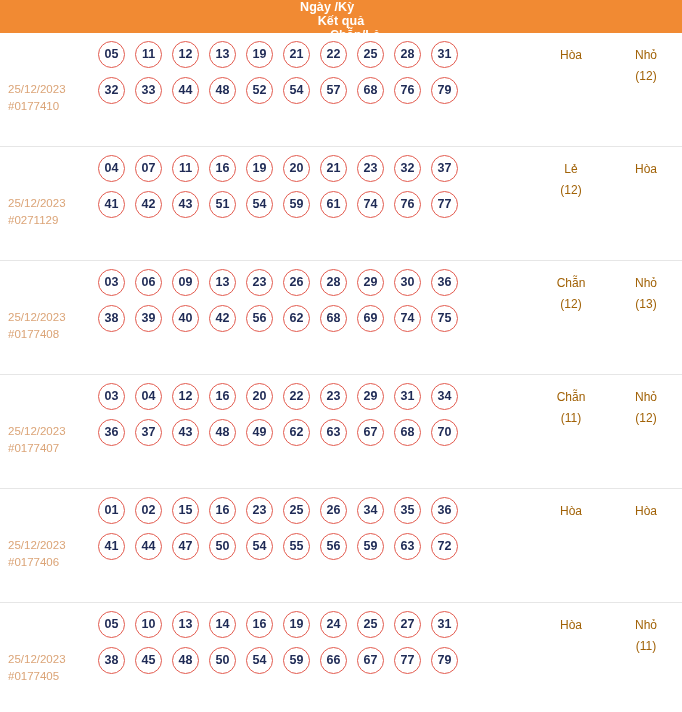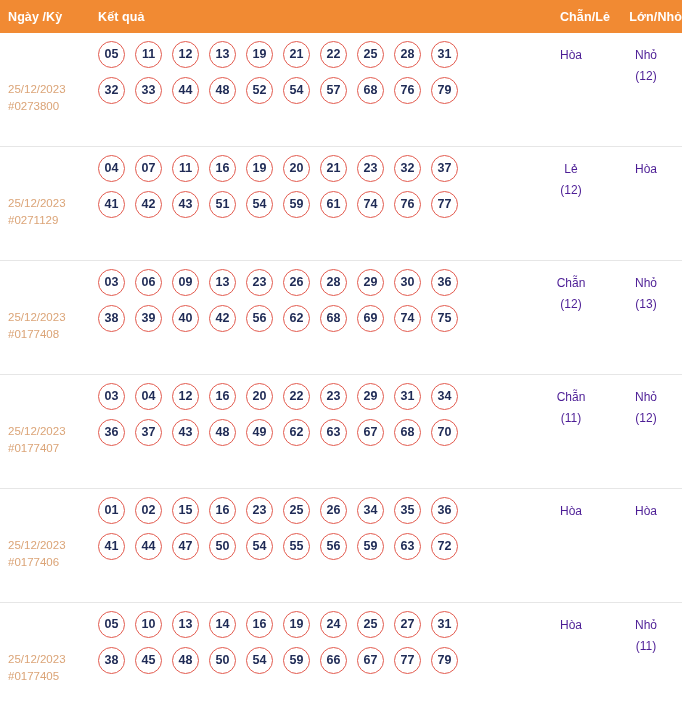--- a/index.html
+++ b/index.html
@@ -20,20 +20,21 @@
   
   .table-header {
     display: flex;
     align-items: center;
     height: 33px;
     background: #f18a33;
     color: #ffffff;
     font-size: 12.5px;
     font-weight: bold;
     letter-spacing: 0.1px;
+    flex-direction: column;
   }
   .th {
     white-space: nowrap;
   }
   .th-date     { width: 98px; padding-left: 8px; box-sizing: border-box; }
   .th-result   { flex: 1 1 auto; }
   .th-oddeven  { width: 78px; text-align: right; }
   .th-bigsmall { width: 72px; text-align: right; }
 
   
@@ -78,21 +79,21 @@
     justify-content: center;
     font-size: 12.5px;
     font-weight: bold;
     color: #1e2a55;
     background: #ffffff;
     line-height: 1;
   }
 
   .cell-oddeven, .cell-bigsmall {
     padding-top: 12px;
-    color: #4c1d95;
+    color: #a16207;
     font-size: 12px;
     line-height: 21px;
     text-align: center;
   }
   .cell-oddeven  { width: 78px; }
   .cell-bigsmall { width: 72px; }
   .verdict-label { display: block; }
   .verdict-count { display: block; }
   .verdict-count:empty { display: none; }
 </style>
@@ -105,21 +106,21 @@
     <div class="th th-date">Ngày /Kỳ</div>
     <div class="th th-result">Kết quả</div>
     <div class="th th-oddeven">Chẵn/Lẻ</div>
     <div class="th th-bigsmall">Lớn/Nhỏ</div>
   </div>
 
   <div id="rows-container">
       <div class="row">
         <div class="cell-date">
           <span class="date-line">25/12/2023</span>
-          <span class="draw-line">#0273800</span>
+          <span class="draw-line">#0177410</span>
         </div>
         <div class="cell-result">
           <div class="ball-row">
             <div class="ball">05</div>
             <div class="ball">11</div>
             <div class="ball">12</div>
             <div class="ball">13</div>
             <div class="ball">19</div>
             <div class="ball">21</div>
             <div class="ball">22</div>

